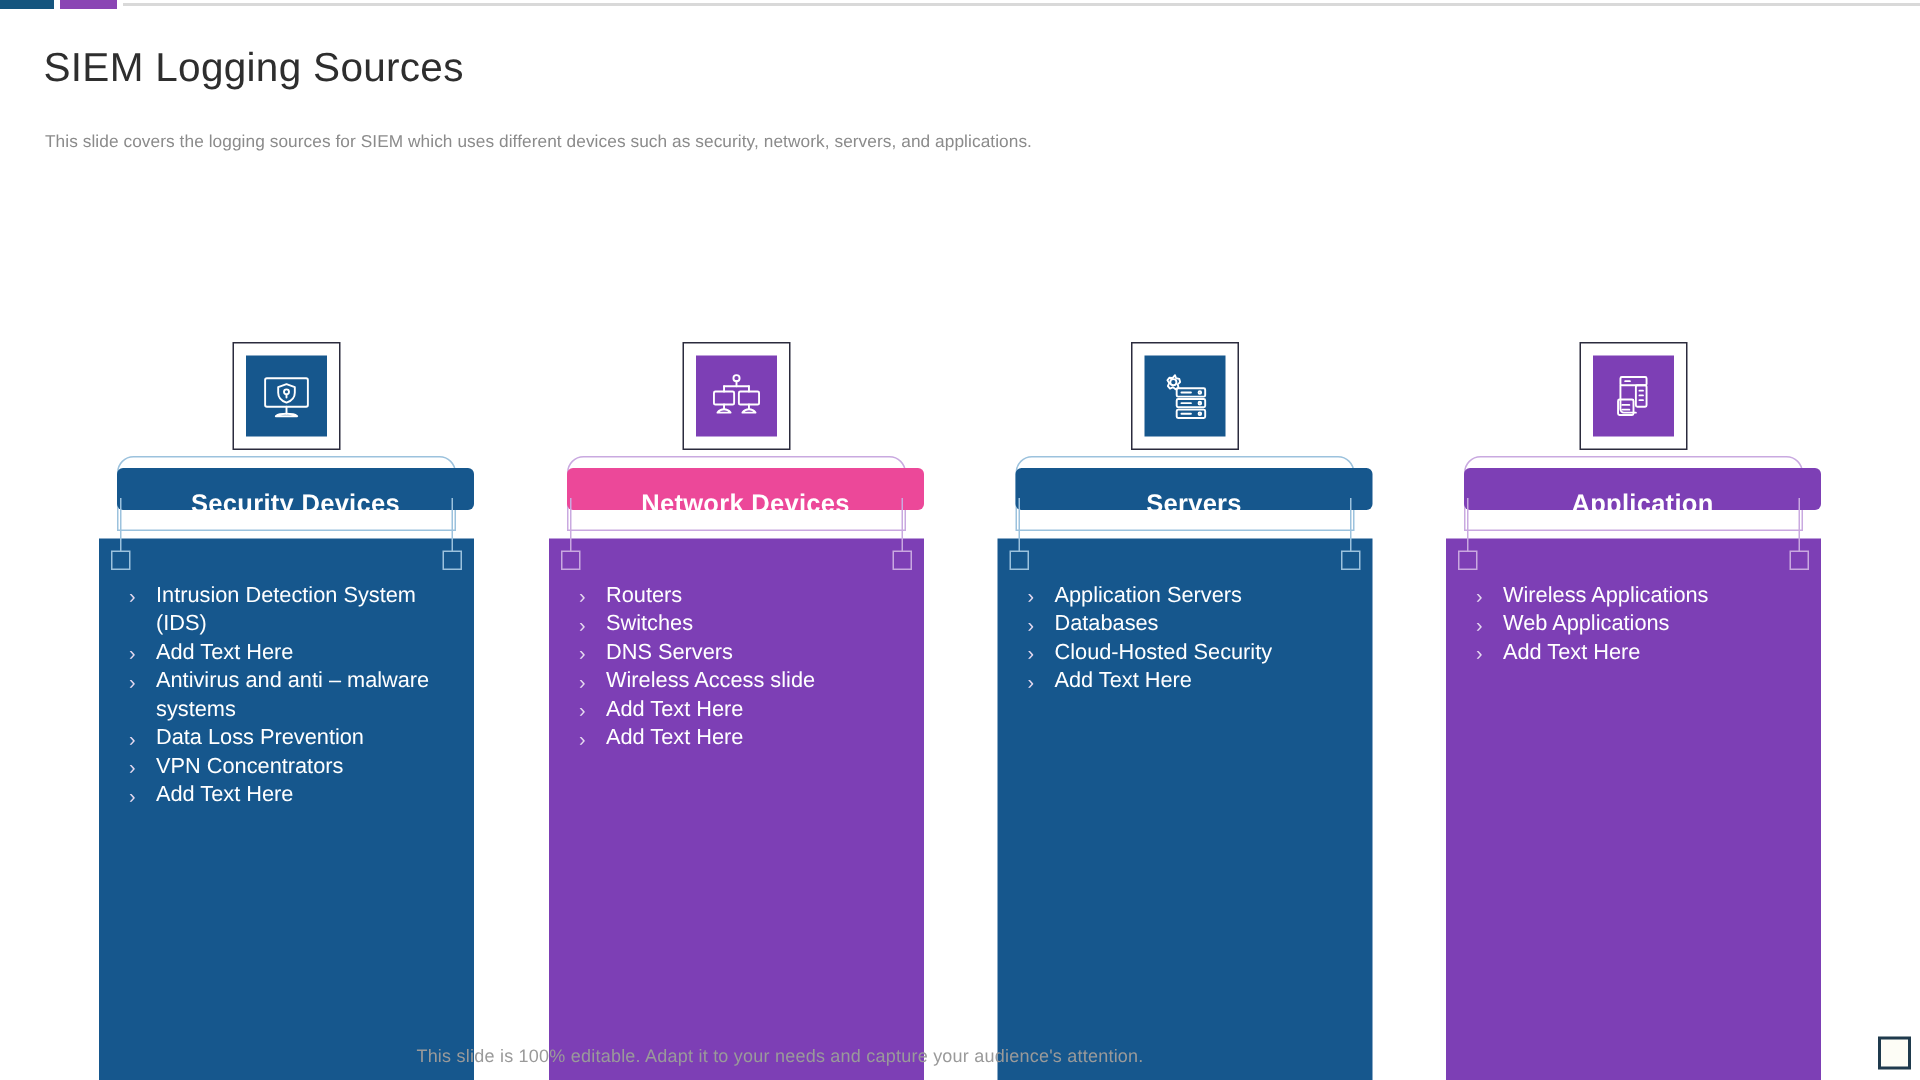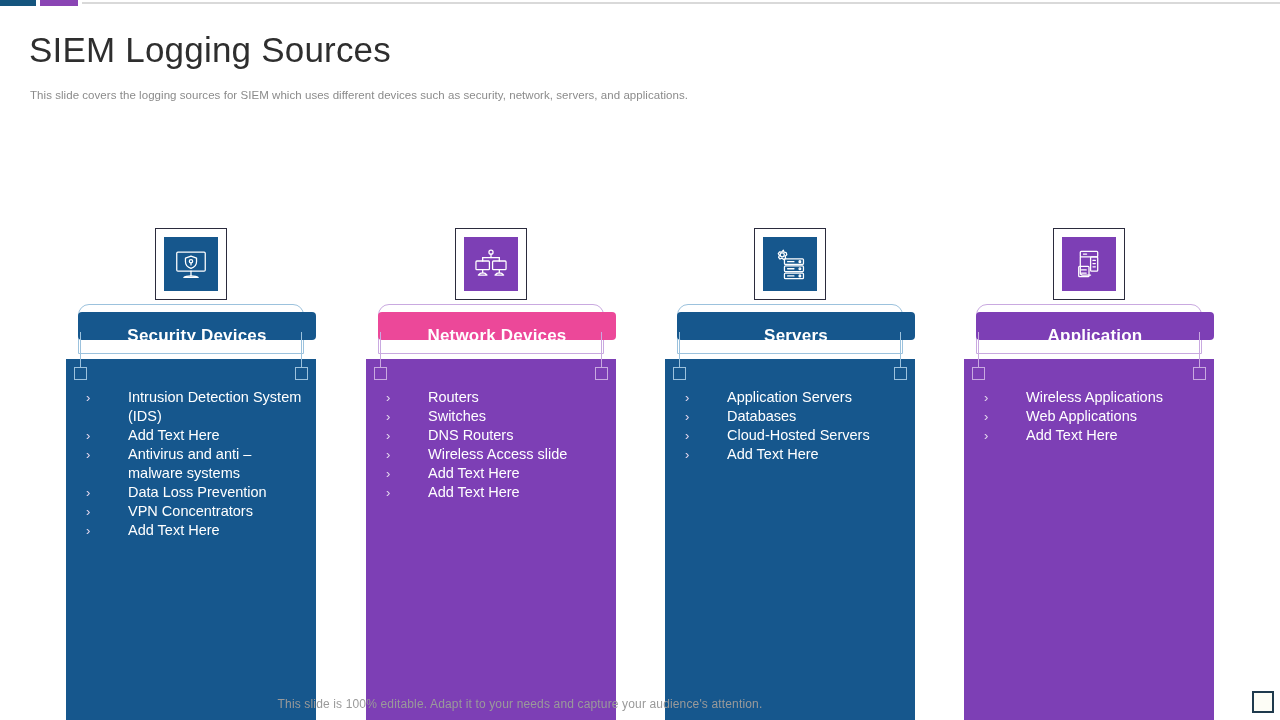--- a/index.html
+++ b/index.html
@@ -36,21 +36,21 @@
     position: absolute;
     left: 82px; top: 2px;
     width: 1198px; height: 1.5px;
     background: #d9d9d9;
   }
 
   
   .page-title {
     position: absolute;
     left: 29px; top: 30px;
-    font-size: 35px;
+    font-size: 27px;
     font-weight: 300;
     color: #2e2e2e;
     letter-spacing: 0.2px;
     white-space: nowrap;
   }
   .page-subtitle {
     position: absolute;
     left: 30px; top: 89px;
     font-size: 11.5px;
     font-weight: 400;
@@ -171,21 +171,20 @@
     flex: 0 0 auto;
     width: 18px;
     color: #e5d9ef;
     font-size: 13px;
     line-height: 19px;
   }
   .body-list li .txt {
     flex: 1 1 auto;
     color: #ffffff;
     font-weight: 400;
-    margin-left: 24px;
   }
 
   
   .footer-note {
     position: absolute;
     left: 0; top: 697px;
     width: 1040px;
     text-align: center;
     font-size: 12px;
     color: #9a9a9a;
@@ -268,21 +267,21 @@
           <li>
             <span class="chev">›</span>
             <span class="txt">Routers</span>
           </li>
           <li>
             <span class="chev">›</span>
             <span class="txt">Switches</span>
           </li>
           <li>
             <span class="chev">›</span>
-            <span class="txt">DNS Routers</span>
+            <span class="txt">DNS Servers</span>
           </li>
           <li>
             <span class="chev">›</span>
             <span class="txt">Wireless Access slide</span>
           </li>
           <li>
             <span class="chev">›</span>
             <span class="txt">Add Text Here</span>
           </li>
           <li>
@@ -321,21 +320,21 @@
           <li>
             <span class="chev">›</span>
             <span class="txt">Application Servers</span>
           </li>
           <li>
             <span class="chev">›</span>
             <span class="txt">Databases</span>
           </li>
           <li>
             <span class="chev">›</span>
-            <span class="txt">Cloud-Hosted Servers</span>
+            <span class="txt">Cloud-Hosted Security</span>
           </li>
           <li>
             <span class="chev">›</span>
             <span class="txt">Add Text Here</span>
           </li>
         </ul>
       </div>
       <div class="header-outline" style="border-color: rgb(156, 194, 221);"></div>
       <div class="header-bar" style="background: rgb(22, 87, 141);">
         <span class="header-label">Servers</span>

